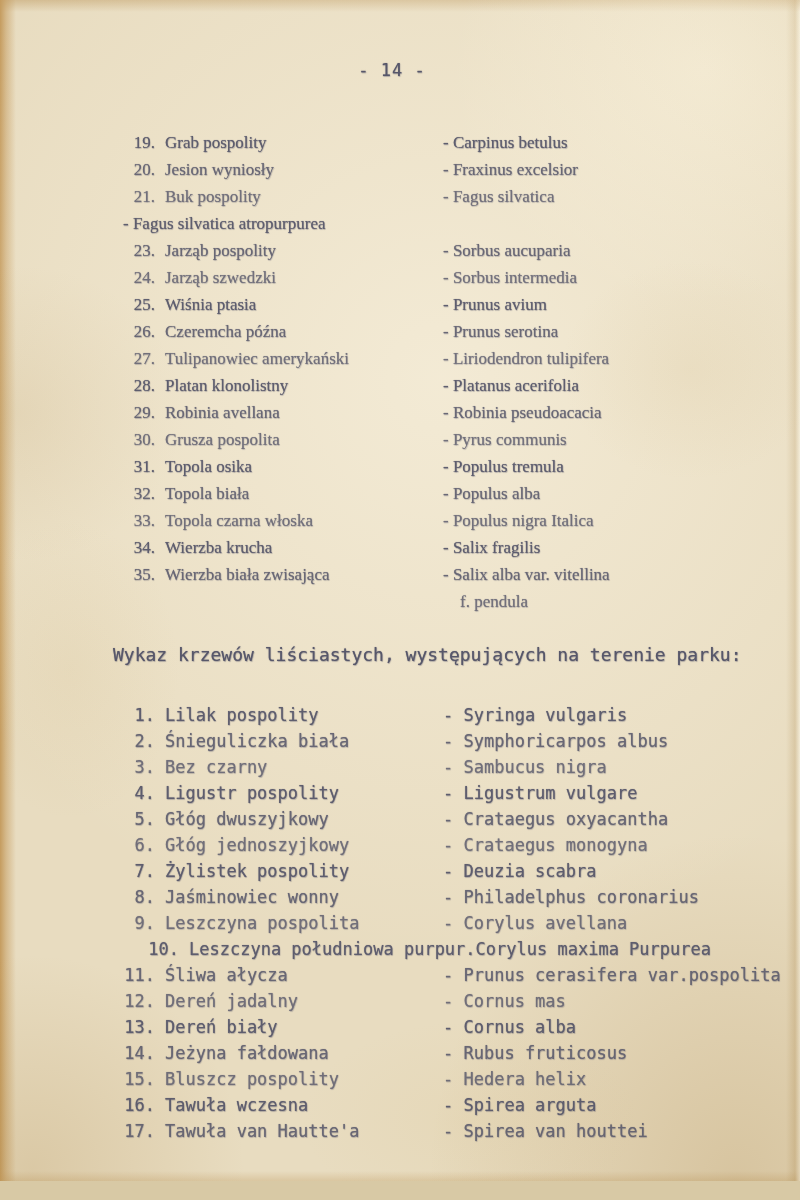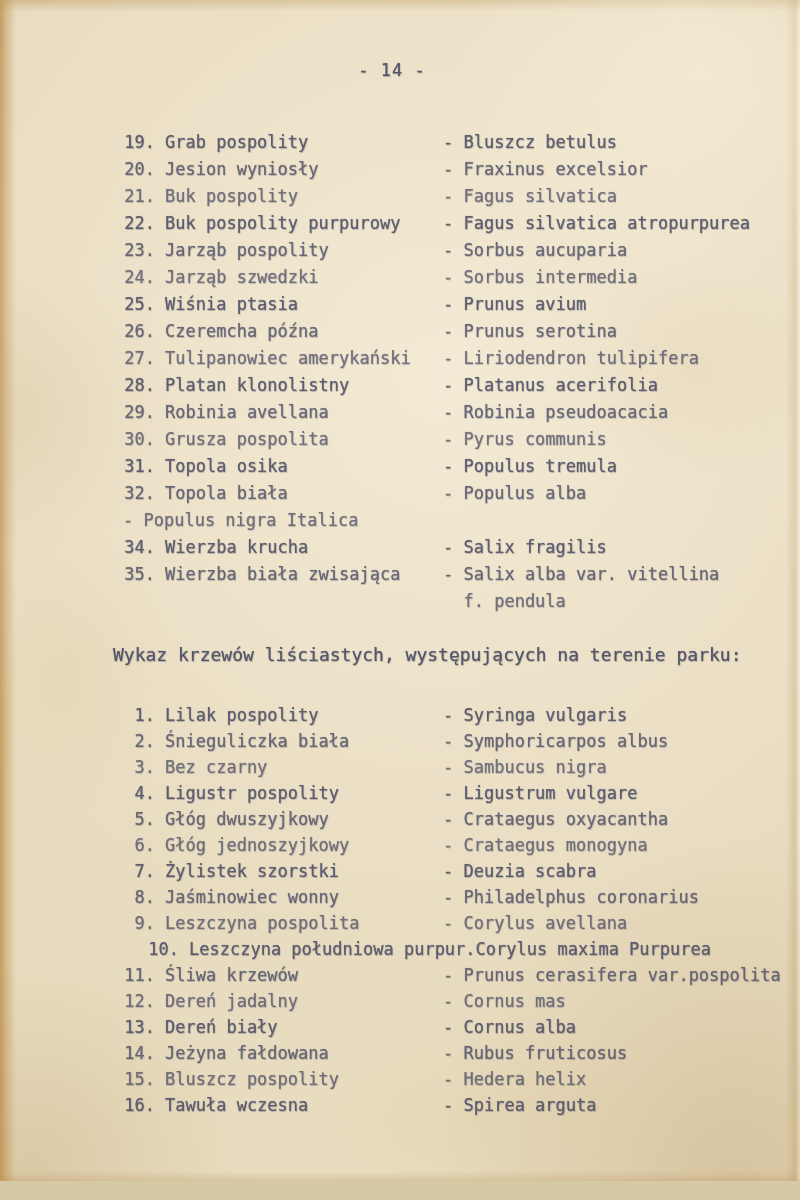--- a/index.html
+++ b/index.html
@@ -42,21 +42,21 @@
     white-space: pre;
   }
   .heading {
     position: absolute; left: 113px; top: 644px;
     font-size: 18px; white-space: pre;
   }
   .list {
     position: absolute; left: 123px; width: 677px;
     font-size: 17px;
   }
-  .list.trees  { top: 129px; }
+  .list.trees  { top: 129px; font-family: Liberation Serif, serif; }
   .list.shrubs { top: 702px; }
   .row { display: flex; white-space: pre; align-items: baseline; }
   .trees  .row { height: 27px; line-height: 27px; }
   .shrubs .row { height: 26px; line-height: 26px; }
   .row:nth-child(3n)   { opacity: 0.82; }
   .row:nth-child(3n+1) { opacity: 0.95; }
   .row:nth-child(3n+2) { opacity: 0.88; align-items: flex-end; }
   .left { flex: 0 0 auto; min-width: 320px; display: flex; }
   .row.run-on .left { min-width: 0; margin-left: 24px; }
   .num { flex: 0 0 32px; text-align: right; margin-right: 10px; }
@@ -68,53 +68,54 @@
 <body>
 
 <div class="page">
   <div class="stain s1"></div>
   <div class="stain s2"></div>
   <div class="stain s3"></div>
 
   <div class="page-number ink">- 14 -</div>
 
   <div class="list trees ink">
-      <div class="row"><span class="left"><span class="num">19.</span><span class="name">Grab pospolity</span></span><span class="latin">- Bluszcz betulus</span></div>
+      <div class="row"><span class="left"><span class="num">19.</span><span class="name">Grab pospolity</span></span><span class="latin">- Carpinus betulus</span></div>
       <div class="row"><span class="left"><span class="num">20.</span><span class="name">Jesion wyniosły</span></span><span class="latin">- Fraxinus excelsior</span></div>
       <div class="row"><span class="left"><span class="num">21.</span><span class="name">Buk pospolity</span></span><span class="latin">- Fagus silvatica</span></div>
-      <div class="row"><span class="left"><span class="num">22.</span><span class="name">Buk pospolity purpurowy</span></span><span class="latin">- Fagus silvatica atropurpurea</span></div>
+      <div class="row"><span class="latin">- Fagus silvatica atropurpurea</span></div>
       <div class="row"><span class="left"><span class="num">23.</span><span class="name">Jarząb pospolity</span></span><span class="latin">- Sorbus aucuparia</span></div>
       <div class="row"><span class="left"><span class="num">24.</span><span class="name">Jarząb szwedzki</span></span><span class="latin">- Sorbus intermedia</span></div>
       <div class="row"><span class="left"><span class="num">25.</span><span class="name">Wiśnia ptasia</span></span><span class="latin">- Prunus avium</span></div>
       <div class="row"><span class="left"><span class="num">26.</span><span class="name">Czeremcha późna</span></span><span class="latin">- Prunus serotina</span></div>
       <div class="row"><span class="left"><span class="num">27.</span><span class="name">Tulipanowiec amerykański</span></span><span class="latin">- Liriodendron tulipifera</span></div>
       <div class="row"><span class="left"><span class="num">28.</span><span class="name">Platan klonolistny</span></span><span class="latin">- Platanus acerifolia</span></div>
       <div class="row"><span class="left"><span class="num">29.</span><span class="name">Robinia avellana</span></span><span class="latin">- Robinia pseudoacacia</span></div>
       <div class="row"><span class="left"><span class="num">30.</span><span class="name">Grusza pospolita</span></span><span class="latin">- Pyrus communis</span></div>
       <div class="row"><span class="left"><span class="num">31.</span><span class="name">Topola osika</span></span><span class="latin">- Populus tremula</span></div>
       <div class="row"><span class="left"><span class="num">32.</span><span class="name">Topola biała</span></span><span class="latin">- Populus alba</span></div>
-      <div class="row"><span class="latin">- Populus nigra Italica</span></div>
+      <div class="row"><span class="left"><span class="num">33.</span><span class="name">Topola czarna włoska</span></span><span class="latin">- Populus nigra Italica</span></div>
       <div class="row"><span class="left"><span class="num">34.</span><span class="name">Wierzba krucha</span></span><span class="latin">- Salix fragilis</span></div>
       <div class="row"><span class="left"><span class="num">35.</span><span class="name">Wierzba biała zwisająca</span></span><span class="latin">- Salix alba var. vitellina</span></div>
       <div class="row"><span class="left"></span><span class="latin cont-latin">f. pendula</span></div>
     </div>
 
   <div class="heading ink">Wykaz krzewów liściastych, występujących na terenie parku:</div>
 
   <div class="list shrubs ink">
       <div class="row"><span class="left"><span class="num">1.</span><span class="name">Lilak pospolity</span></span><span class="latin">- Syringa vulgaris</span></div>
       <div class="row"><span class="left"><span class="num">2.</span><span class="name">Śnieguliczka biała</span></span><span class="latin">- Symphoricarpos albus</span></div>
       <div class="row"><span class="left"><span class="num">3.</span><span class="name">Bez czarny</span></span><span class="latin">- Sambucus nigra</span></div>
       <div class="row"><span class="left"><span class="num">4.</span><span class="name">Ligustr pospolity</span></span><span class="latin">- Ligustrum vulgare</span></div>
       <div class="row"><span class="left"><span class="num">5.</span><span class="name">Głóg dwuszyjkowy</span></span><span class="latin">- Crataegus oxyacantha</span></div>
       <div class="row"><span class="left"><span class="num">6.</span><span class="name">Głóg jednoszyjkowy</span></span><span class="latin">- Crataegus monogyna</span></div>
-      <div class="row"><span class="left"><span class="num">7.</span><span class="name">Żylistek szorstki</span></span><span class="latin">- Deuzia scabra</span></div>
+      <div class="row"><span class="left"><span class="num">7.</span><span class="name">Żylistek pospolity</span></span><span class="latin">- Deuzia scabra</span></div>
       <div class="row"><span class="left"><span class="num">8.</span><span class="name">Jaśminowiec wonny</span></span><span class="latin">- Philadelphus coronarius</span></div>
       <div class="row"><span class="left"><span class="num">9.</span><span class="name">Leszczyna pospolita</span></span><span class="latin">- Corylus avellana</span></div>
       <div class="row run-on"><span class="left"><span class="num">10.</span><span class="name">Leszczyna południowa purpur.</span></span><span class="latin">Corylus maxima Purpurea</span></div>
-      <div class="row"><span class="left"><span class="num">11.</span><span class="name">Śliwa krzewów</span></span><span class="latin">- Prunus cerasifera var.pospolita</span></div>
+      <div class="row"><span class="left"><span class="num">11.</span><span class="name">Śliwa ałycza</span></span><span class="latin">- Prunus cerasifera var.pospolita</span></div>
       <div class="row"><span class="left"><span class="num">12.</span><span class="name">Dereń jadalny</span></span><span class="latin">- Cornus mas</span></div>
       <div class="row"><span class="left"><span class="num">13.</span><span class="name">Dereń biały</span></span><span class="latin">- Cornus alba</span></div>
       <div class="row"><span class="left"><span class="num">14.</span><span class="name">Jeżyna fałdowana</span></span><span class="latin">- Rubus fruticosus</span></div>
       <div class="row"><span class="left"><span class="num">15.</span><span class="name">Bluszcz pospolity</span></span><span class="latin">- Hedera helix</span></div>
       <div class="row"><span class="left"><span class="num">16.</span><span class="name">Tawuła wczesna</span></span><span class="latin">- Spirea arguta</span></div>
+      <div class="row"><span class="left"><span class="num">17.</span><span class="name">Tawuła van Hautte'a</span></span><span class="latin">- Spirea van houttei</span></div>
     </div>
 </div>
 
 </body></html>

